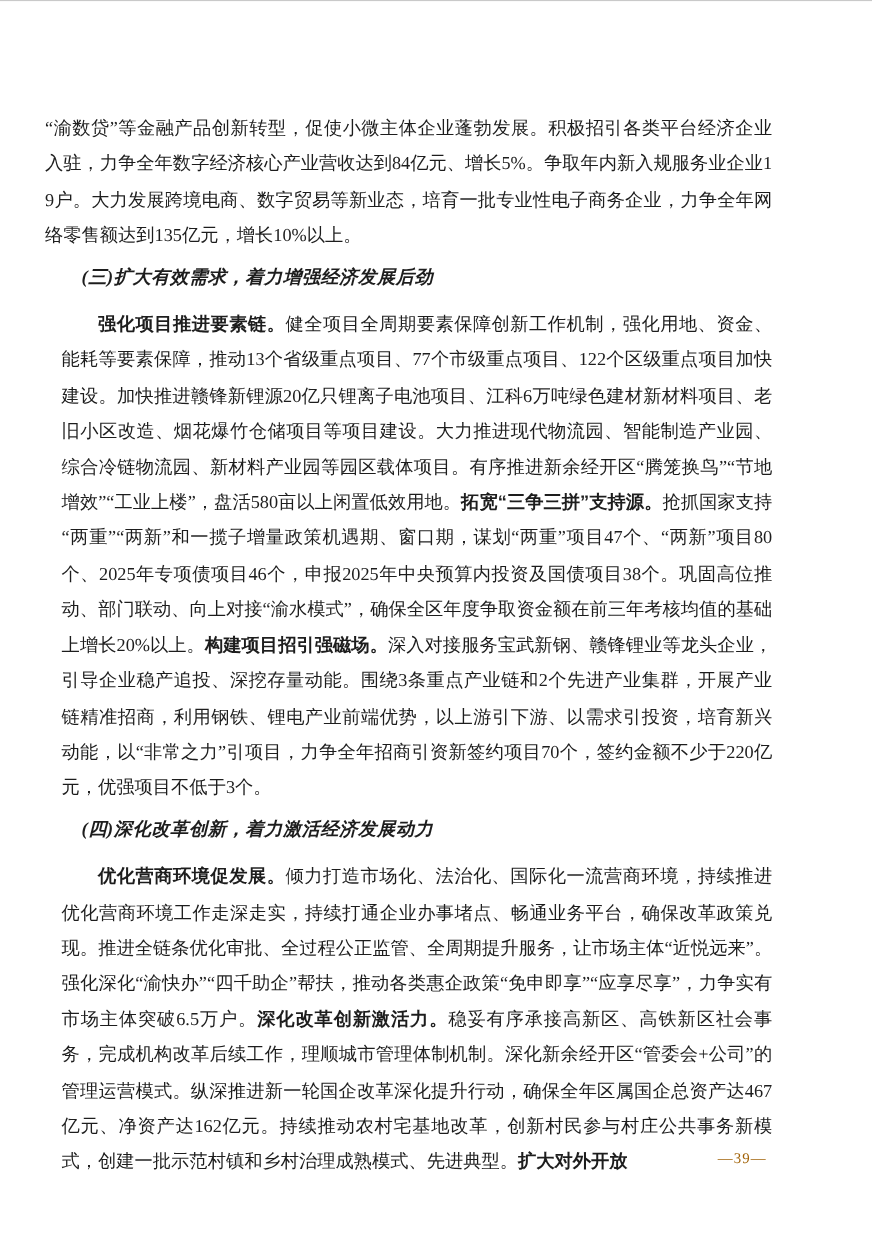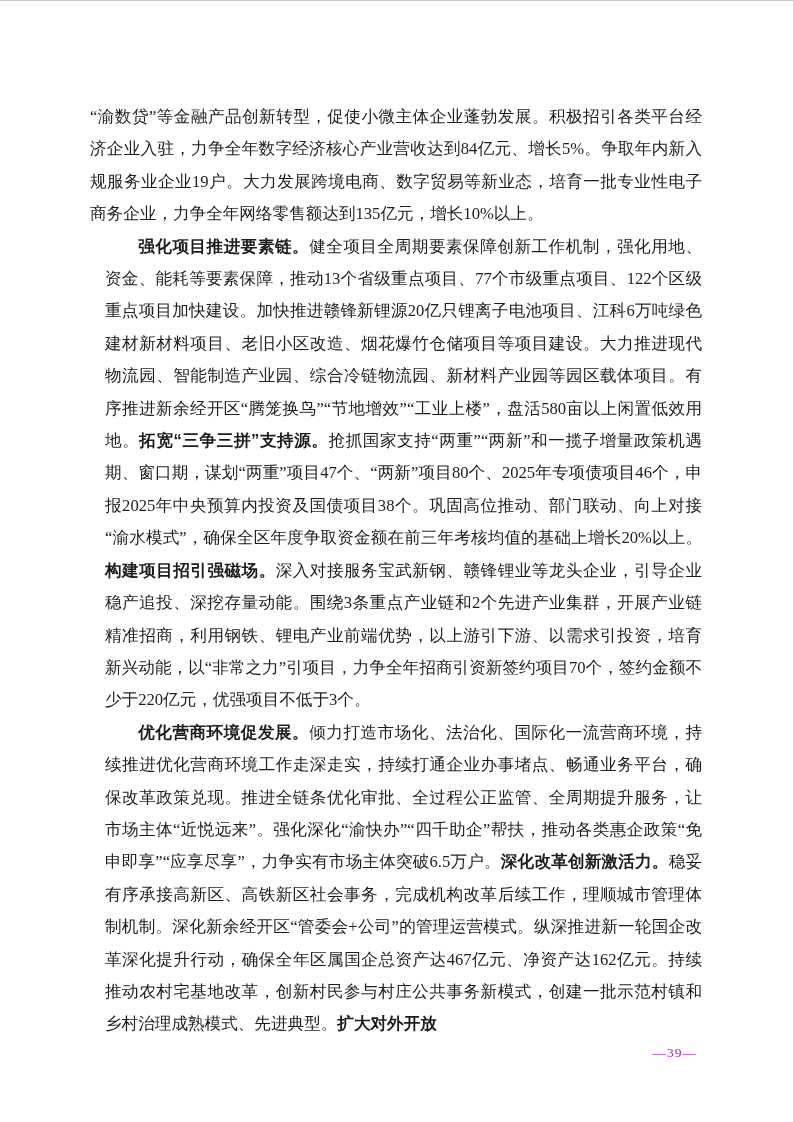--- a/index.html
+++ b/index.html
@@ -6,21 +6,21 @@
     margin: 0;
     padding: 0;
     background: #ffffff;
   }
   .page {
     position: relative;
     width: 793px;
     height: 1122px;
     background: #ffffff;
     box-sizing: border-box;
-    padding: 100px 91px 0 90px;
+    padding: 100px 91px 0 41px;
     border-top: 1px solid #c9c9c9;
     color: #1d1d1d;
     font-family: "Liberation Serif", "DejaVu Serif", serif;
     font-size: 16.6px;
     line-height: 32.4px;
     overflow: hidden;
   }
   p.body-para {
     margin: 0;
     text-align: justify;
@@ -44,38 +44,40 @@
     font-weight: 700;
     font-style: normal;
   }
   .page-number {
     position: absolute;
     right: 96px;
     bottom: 62px;
     font-size: 13.5px;
     line-height: 14px;
     letter-spacing: 1px;
-    color: #a21caf;
+    color: #a16207;
     font-family: "Liberation Serif", "DejaVu Serif", serif;
   }
 </style>
 </head>
 <body>
 
 <div class="page">
 
   <p class="body-para">
     <span>“渝数贷”等金融产品创新转型，促使小微主体企业蓬勃发展。积极招引各类平台经济企业入驻，力争全年数字经济核心产业营收达到84亿元、增长5%。争取年内新入规服务业企业19户。大力发展跨境电商、数字贸易等新业态，培育一批专业性电子商务企业，力争全年网络零售额达到135亿元，增长10%以上。</span>
   </p>
 
+  <p class="heading">(三)扩大有效需求，着力增强经济发展后劲</p>
 
   <p class="body-para indent">
     <span class="em">强化项目推进要素链。</span><span>健全项目全周期要素保障创新工作机制，强化用地、资金、能耗等要素保障，推动13个省级重点项目、77个市级重点项目、122个区级重点项目加快建设。加快推进赣锋新锂源20亿只锂离子电池项目、江科6万吨绿色建材新材料项目、老旧小区改造、烟花爆竹仓储项目等项目建设。大力推进现代物流园、智能制造产业园、综合冷链物流园、新材料产业园等园区载体项目。有序推进新余经开区“腾笼换鸟”“节地增效”“工业上楼”，盘活580亩以上闲置低效用地。</span><span class="em">拓宽“三争三拼”支持源。</span><span>抢抓国家支持“两重”“两新”和一揽子增量政策机遇期、窗口期，谋划“两重”项目47个、“两新”项目80个、2025年专项债项目46个，申报2025年中央预算内投资及国债项目38个。巩固高位推动、部门联动、向上对接“渝水模式”，确保全区年度争取资金额在前三年考核均值的基础上增长20%以上。</span><span class="em">构建项目招引强磁场。</span><span>深入对接服务宝武新钢、赣锋锂业等龙头企业，引导企业稳产追投、深挖存量动能。围绕3条重点产业链和2个先进产业集群，开展产业链精准招商，利用钢铁、锂电产业前端优势，以上游引下游、以需求引投资，培育新兴动能，以“非常之力”引项目，力争全年招商引资新签约项目70个，签约金额不少于220亿元，优强项目不低于3个。</span>
   </p>
 
+  <p class="heading">(四)深化改革创新，着力激活经济发展动力</p>
 
   <p class="body-para indent">
     <span class="em">优化营商环境促发展。</span><span>倾力打造市场化、法治化、国际化一流营商环境，持续推进优化营商环境工作走深走实，持续打通企业办事堵点、畅通业务平台，确保改革政策兑现。推进全链条优化审批、全过程公正监管、全周期提升服务，让市场主体“近悦远来”。强化深化“渝快办”“四千助企”帮扶，推动各类惠企政策“免申即享”“应享尽享”，力争实有市场主体突破6.5万户。</span><span class="em">深化改革创新激活力。</span><span>稳妥有序承接高新区、高铁新区社会事务，完成机构改革后续工作，理顺城市管理体制机制。深化新余经开区“管委会+公司”的管理运营模式。纵深推进新一轮国企改革深化提升行动，确保全年区属国企总资产达467亿元、净资产达162亿元。持续推动农村宅基地改革，创新村民参与村庄公共事务新模式，创建一批示范村镇和乡村治理成熟模式、先进典型。</span><span class="em">扩大对外开放</span>
   </p>
 
   <div class="page-number">—39—</div>
 
 </div>
 
 </body></html>

